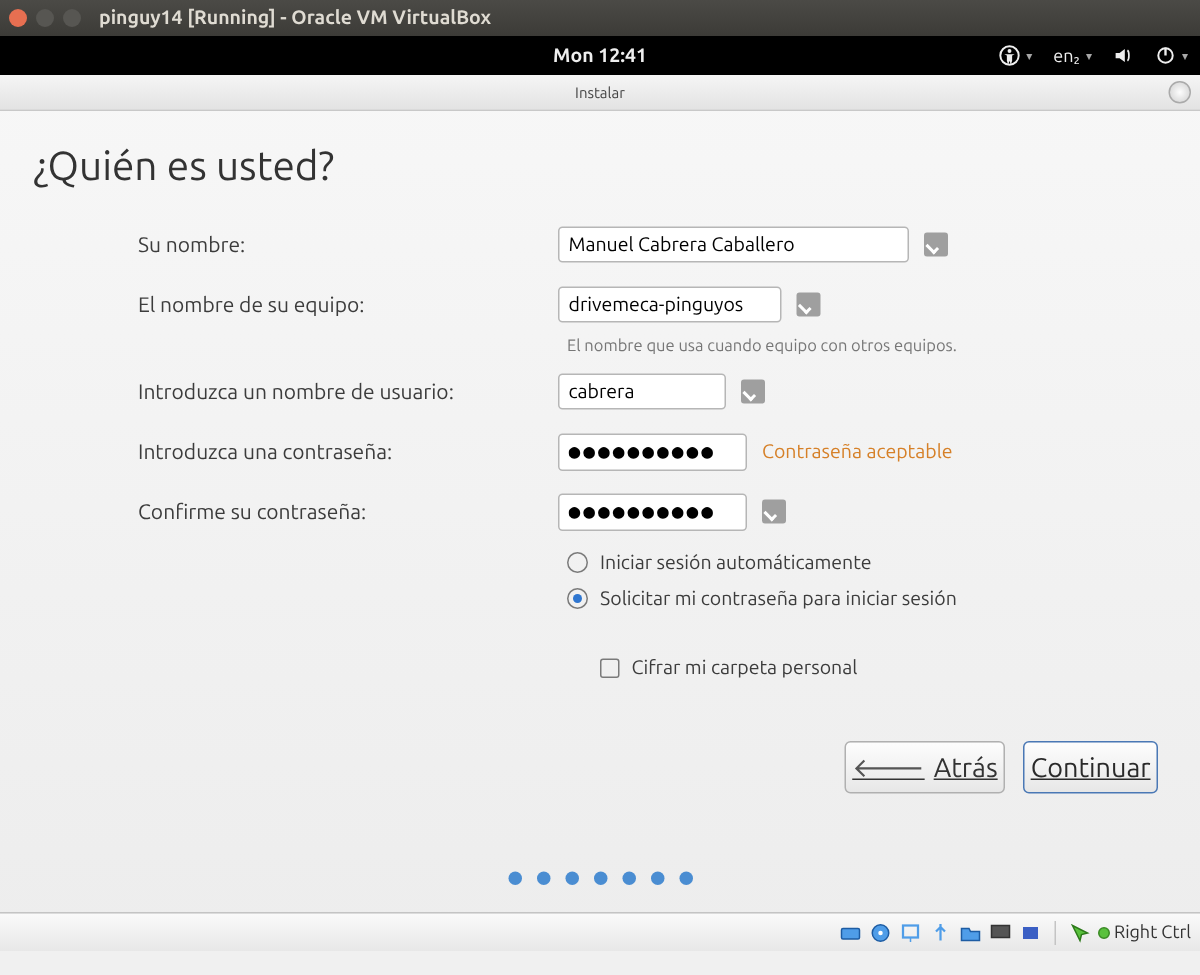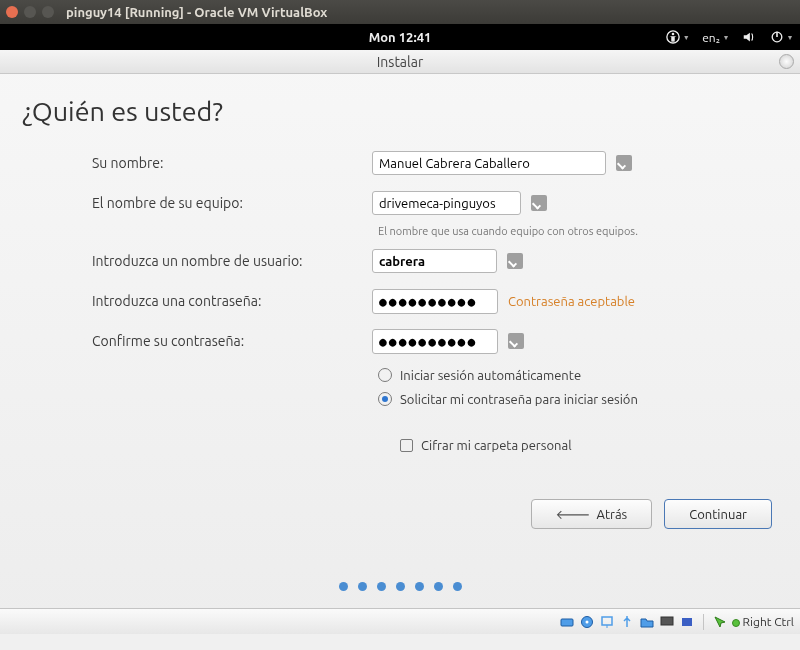--- a/index.html
+++ b/index.html
@@ -26,21 +26,21 @@
   .guest-bar .center { font-weight:600; }
   .guest-bar .right { position:absolute; right:8px; display:flex; align-items:center; gap:14px; }
   .ind { display:flex; align-items:center; gap:4px; color:#eee; font-size:12px; }
   .ind .tri { font-size:8px; opacity:.7; }
   .ind svg { fill:#eee; }
 
   
   .installer { position:relative; background: linear-gradient(#f7f7f7,#ededed); height: 574px; }
   .installer-header {
     height: 24px; background: linear-gradient(#f5f5f5,#e3e3e3);
-    border-bottom:1px solid #c8c8c8; text-align:center; font-size:14px;
+    border-bottom:1px solid #c8c8c8; text-align:center; font-size:10px;
     line-height:24px; color:#444; position:relative;
   }
   .installer-close {
     position:absolute; right:6px; top:4px; width:15px; height:15px;
     border-radius:50%; background: radial-gradient(#fdfdfd,#cfcfcf);
     border:1px solid #aaa;
   }
 
   .page { padding: 22px 22px 0 22px; }
   .page-title { font-size:27px; color:#333; font-weight:400; margin-bottom:24px; }
@@ -48,21 +48,21 @@
   .form-area { margin-left: 70px; }
   .row { display:flex; align-items:center; margin-bottom:14px; min-height:26px; }
   .label { width:280px; text-align:left; color:#3c3c3c; font-size:14px; padding-right:6px; }
   .input-wrap { display:flex; align-items:center; gap:10px; }
   input[type=text], input[type=password] {
     border:1px solid #b6b6b6; border-radius:3px; padding:4px 6px;
     font-size:13px; background:#fff;
   }
   .w-name { width:234px; }
   .w-host { width:149px; }
-  .w-user { width:125px;font-weight:bold; }
+  .w-user { width:112px; }
   .w-pass { width:126px; letter-spacing:2px; font-family: monospace; }
   .check-ico {
     width:16px; height:16px; background:#9f9f9f; position:relative; border-radius:2px;
   }
   .check-ico::after {
     content:""; position:absolute; left:3px; top:6px; width:3px; height:6px;
     border-left:2px solid #fff; border-bottom:2px solid #fff;
     transform: rotate(-45deg);
   }
   .hint { font-size:11px; color:#777; }
@@ -70,23 +70,24 @@
   .pass-ok { color:#d68028; font-size:13px; }
 
   .opts { margin-left:286px; margin-top:4px; }
   .opt { display:flex; align-items:center; gap:8px; font-size:13px; color:#3c3c3c; margin-bottom:10px; }
   .radio { width:14px; height:14px; border:1.5px solid #7a7a7a; border-radius:50%; display:inline-block; position:relative; }
   .radio.sel::after { content:""; position:absolute; left:2.5px; top:2.5px; width:6px; height:6px; border-radius:50%; background:#2f76d0; }
   .chk { width:13px; height:13px; border:1.5px solid #7a7a7a; border-radius:2px; display:inline-block; }
 
   .footer-btns { position:absolute; right:28px; bottom:95px; display:flex; gap:12px; }
   .btn {
-    padding:6px 24px; font-size:13px; border:1px solid #b0b0b0;
+    padding:6px 4px; font-size:18px; border:1px solid #b0b0b0;
     border-radius:4px; background:linear-gradient(#fdfdfd,#e7e7e7);
     color:#333;
+    text-decoration:underline;
   }
   .btn.primary { border:1px solid #4a78b5; color:#2a2a2a; }
   .back-arrow { margin-right:6px; color:#555; }
 
   .dots { position:absolute; bottom:30px; width:100%; text-align:center; }
   .dot { width:9px; height:9px; border-radius:50%; background:#4a8dd2; display:inline-block; margin:0 5px; }
 
   
   .vb-status {
     position:absolute; bottom:16px; left:0; right:0; height:26px;

